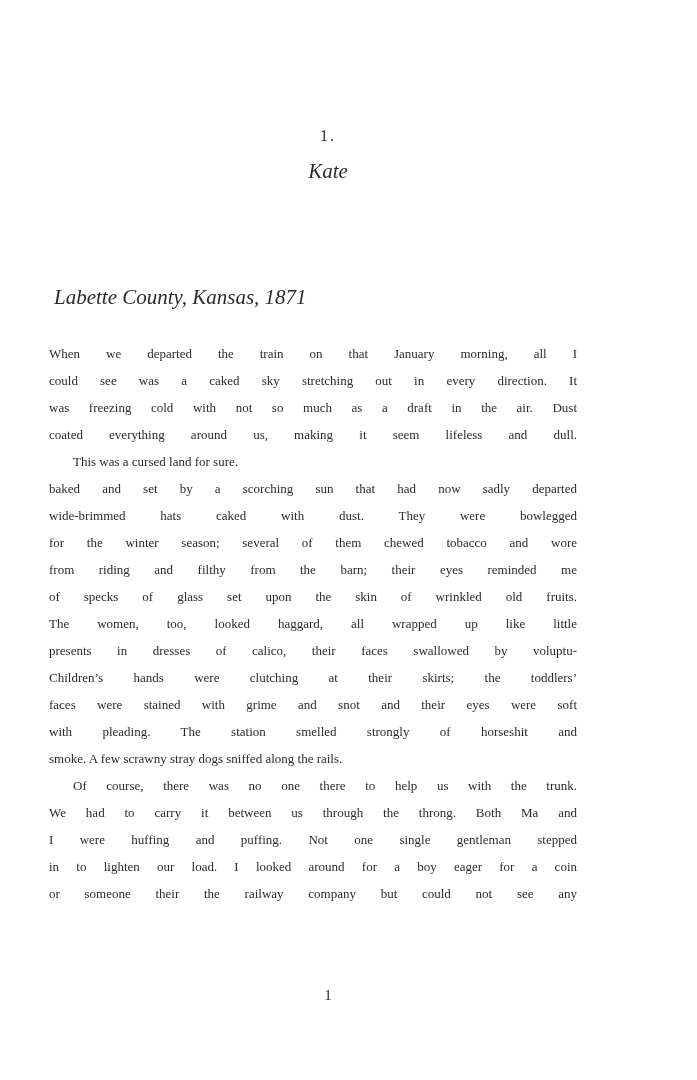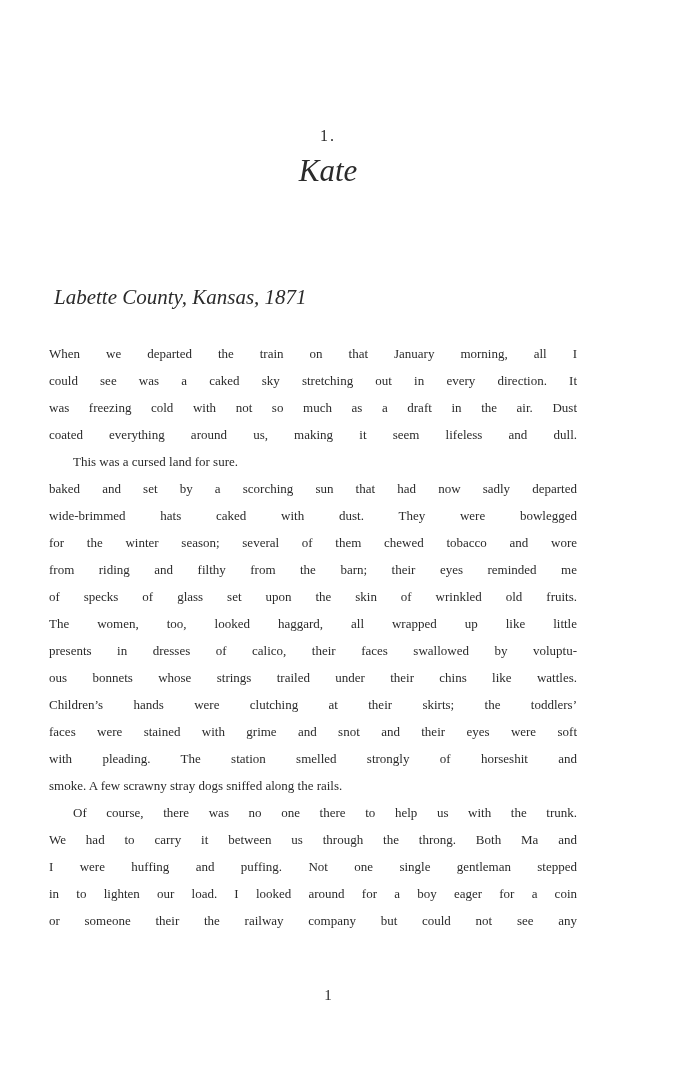--- a/index.html
+++ b/index.html
@@ -10,21 +10,21 @@
     background:var(--paper); color:var(--ink);
     font-family:"Liberation Serif", serif;
     margin:0 auto; overflow:hidden;
   }
   .chapter-number {
     position:absolute; top:127px; left:64px; width:528px;
     text-align:center; font-size:16px; letter-spacing:2px;
   }
   .chapter-title {
     position:absolute; top:151px; left:64px; width:528px;
-    text-align:center; font-style:italic; font-size:31px; line-height:40px;
+    text-align:center; font-style:italic; font-size:21px; line-height:40px;
   }
   .section-heading {
     position:absolute; top:284px; left:54px; width:528px;
     font-style:italic; font-size:21px; line-height:27px;
   }
   .body-text {
     position:absolute; top:340px; left:49px; width:528px;
     font-size:13px;
   }
   .line {
@@ -53,21 +53,20 @@
       <div class="line just">was freezing cold with not so much as a draft in the air. Dust</div>
       <div class="line just">coated everything around us, making it seem lifeless and dull.</div>
       <div class="line indent">This was a cursed land for sure.</div>
       <div class="line just">baked and set by a scorching sun that had now sadly departed</div>
       <div class="line just">wide-brimmed hats caked with dust. They were bowlegged</div>
       <div class="line just">for the winter season; several of them chewed tobacco and wore</div>
       <div class="line just">from riding and filthy from the barn; their eyes reminded me</div>
       <div class="line just">of specks of glass set upon the skin of wrinkled old fruits.</div>
       <div class="line just">The women, too, looked haggard, all wrapped up like little</div>
       <div class="line just">presents in dresses of calico, their faces swallowed by voluptu-</div>
-      <div class="line just">ous bonnets whose strings trailed under their chins like wattles.</div>
       <div class="line just">Children’s hands were clutching at their skirts; the toddlers’</div>
       <div class="line just">faces were stained with grime and snot and their eyes were soft</div>
       <div class="line just">with pleading. The station smelled strongly of horseshit and</div>
       <div class="line">smoke. A few scrawny stray dogs sniffed along the rails.</div>
       <div class="line indent just">Of course, there was no one there to help us with the trunk.</div>
       <div class="line just">We had to carry it between us through the throng. Both Ma and</div>
       <div class="line just">I were huffing and puffing. Not one single gentleman stepped</div>
       <div class="line just">in to lighten our load. I looked around for a boy eager for a coin</div>
       <div class="line just">or someone their the railway company but could not see any</div>
     </div>

